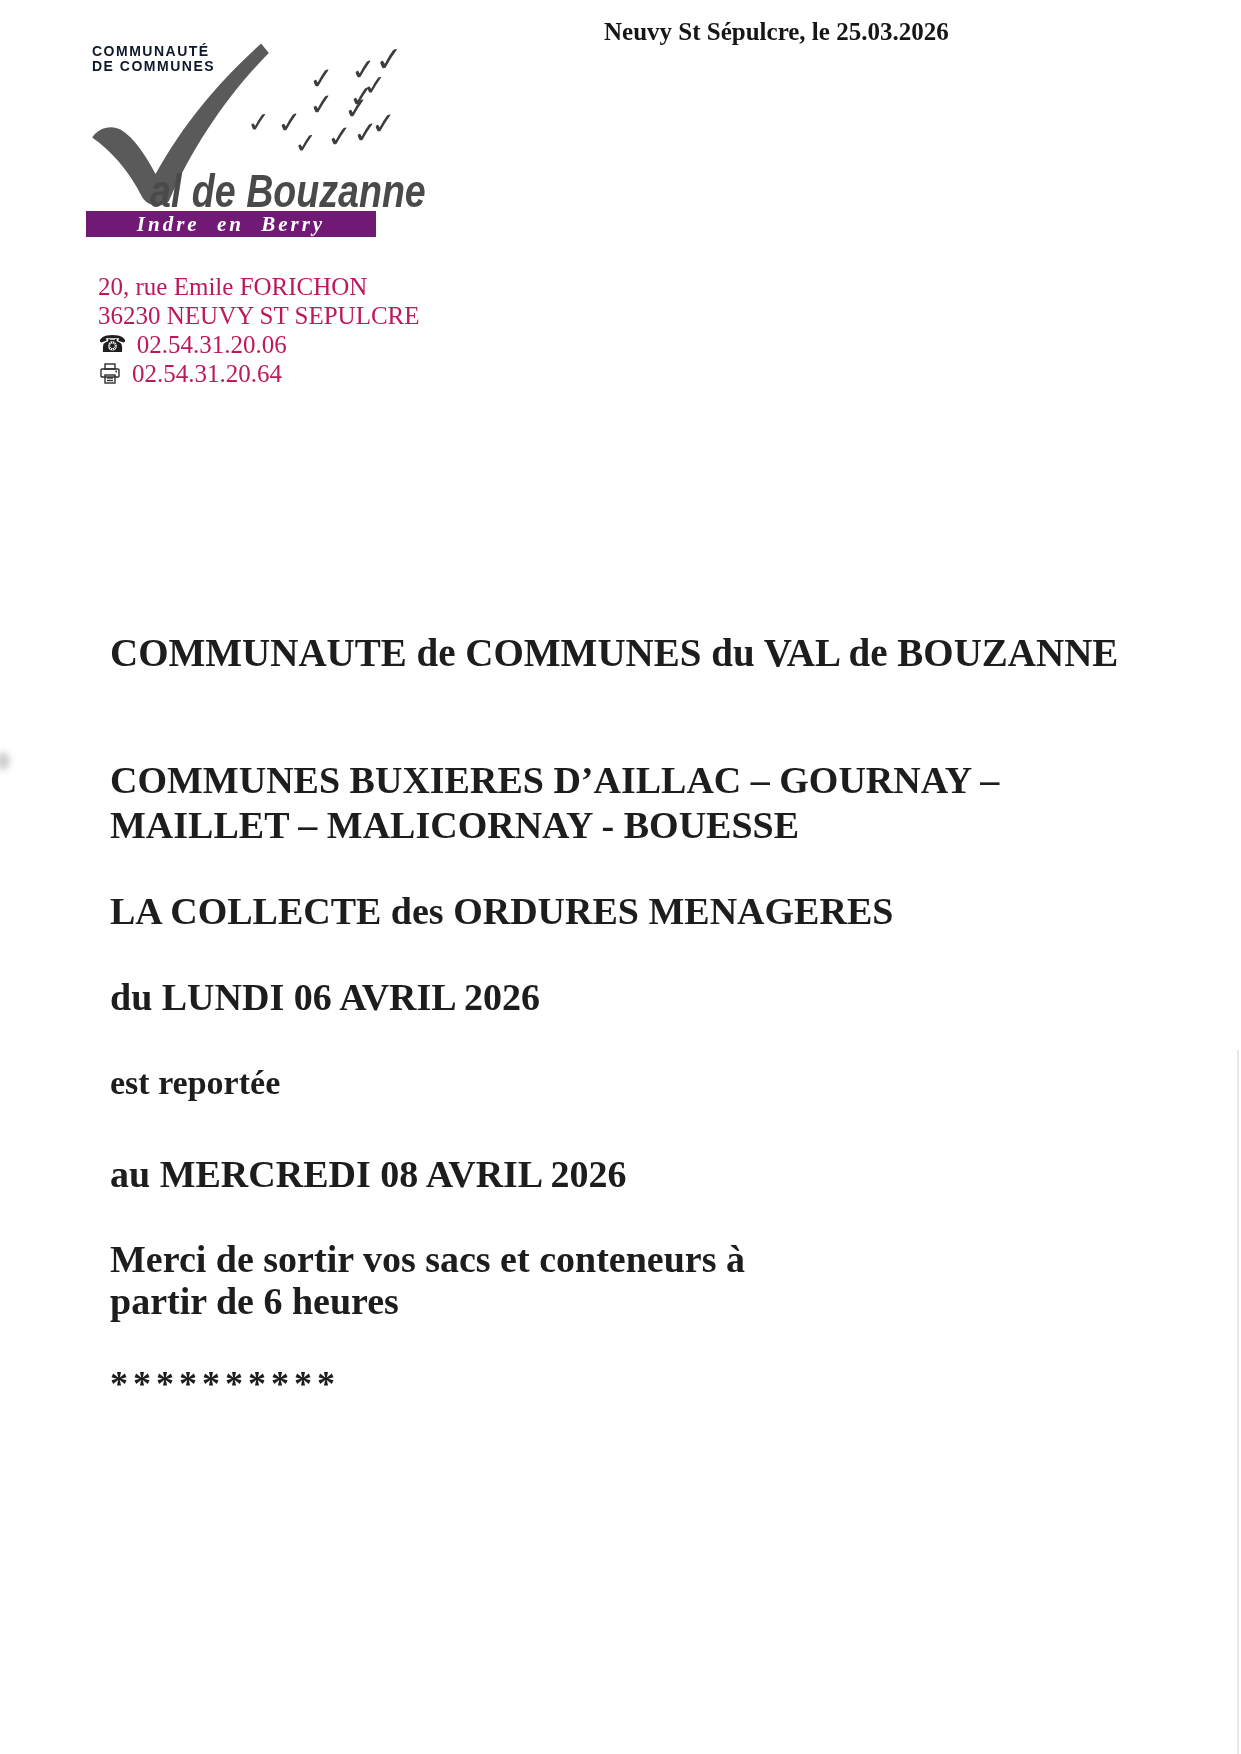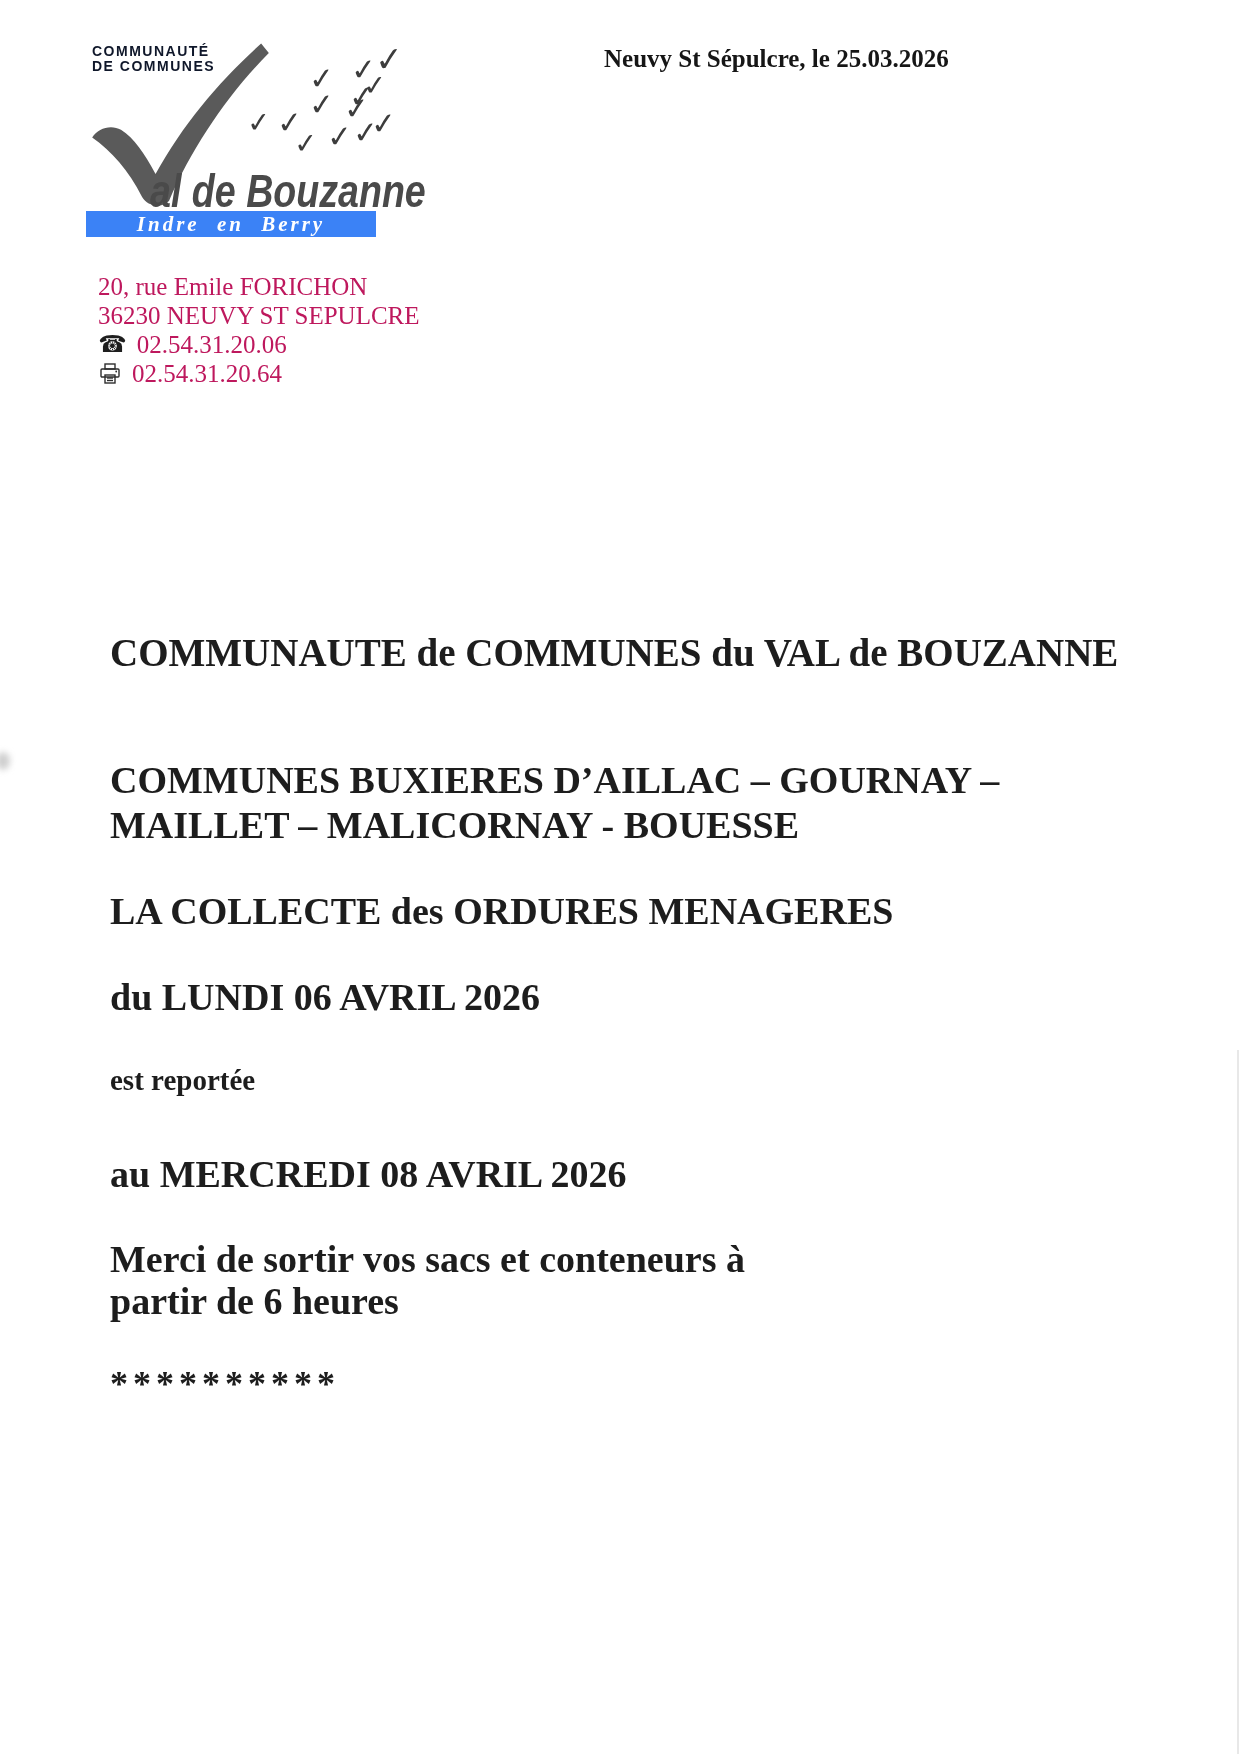--- a/index.html
+++ b/index.html
@@ -31,53 +31,53 @@
   .small-check::before{content:"\2713";}
   .logo-name{
     position:absolute;left:150px;top:163px;
     font-family:"Liberation Sans", sans-serif;
     font-style:italic;font-weight:bold;
     font-size:47px;color:#4a4a4a;white-space:nowrap;
     transform:scaleX(0.8);transform-origin:left top;
   }
   .logo-banner{
     position:absolute;left:86px;top:211px;width:290px;height:26px;
-    background:#3b82f6;
+    background:#701a75;
     display:flex;align-items:center;justify-content:center;
   }
   .logo-banner span{
     font-family:"Liberation Serif", serif;
     font-style:italic;font-weight:bold;
     font-size:21px;color:#ffffff;
     letter-spacing:3px;word-spacing:9px;white-space:nowrap;
   }
   .date-line{
     position:absolute;left:604px;top:18px;
-    font-size:25px;font-weight:bold;white-space:nowrap;color:#161616;margin-top:27px;
+    font-size:25px;font-weight:bold;white-space:nowrap;color:#161616;
   }
   
   .address{
     position:absolute;left:98px;top:272px;
     font-size:25px;line-height:29px;color:#be185d;
   }
   .address .row{display:flex;align-items:center;gap:10px;white-space:nowrap;}
   .phone-glyph{
     font-family:"DejaVu Sans", sans-serif;
     font-size:23px;color:#1e1e1e;line-height:1;
   }
   .phone-glyph::before{content:"\260E";}
   .fax-glyph{display:inline-block;width:24px;height:24px;}
   
   .content{position:absolute;left:110px;top:0;width:1060px;height:1754px;}
   .b{position:absolute;width:100%;font-weight:bold;color:#1d1d1d;text-align:left;}
   .doc-title{top:630px;font-size:39px;text-align:left;white-space:nowrap;}
   .communes{top:758px;font-size:38px;line-height:45px;}
   .collect{top:889px;font-size:38px;}
   .date-from{top:975px;font-size:38px;}
-  .postponed{top:1064px;font-size:29px;}
+  .postponed{top:1064px;font-size:34px;}
   .date-to{top:1152px;font-size:38px;}
   .instruction{top:1238px;font-size:38px;line-height:42px;}
   .separator{top:1363px;font-size:36px;letter-spacing:5px;}
   
   .smudge{
     position:absolute;left:-4px;top:752px;width:14px;height:18px;
     background:#cfcfcf;border-radius:50%;filter:blur(3px);
   }
   .scan-edge{
     position:absolute;right:2px;top:1050px;width:2px;height:704px;

